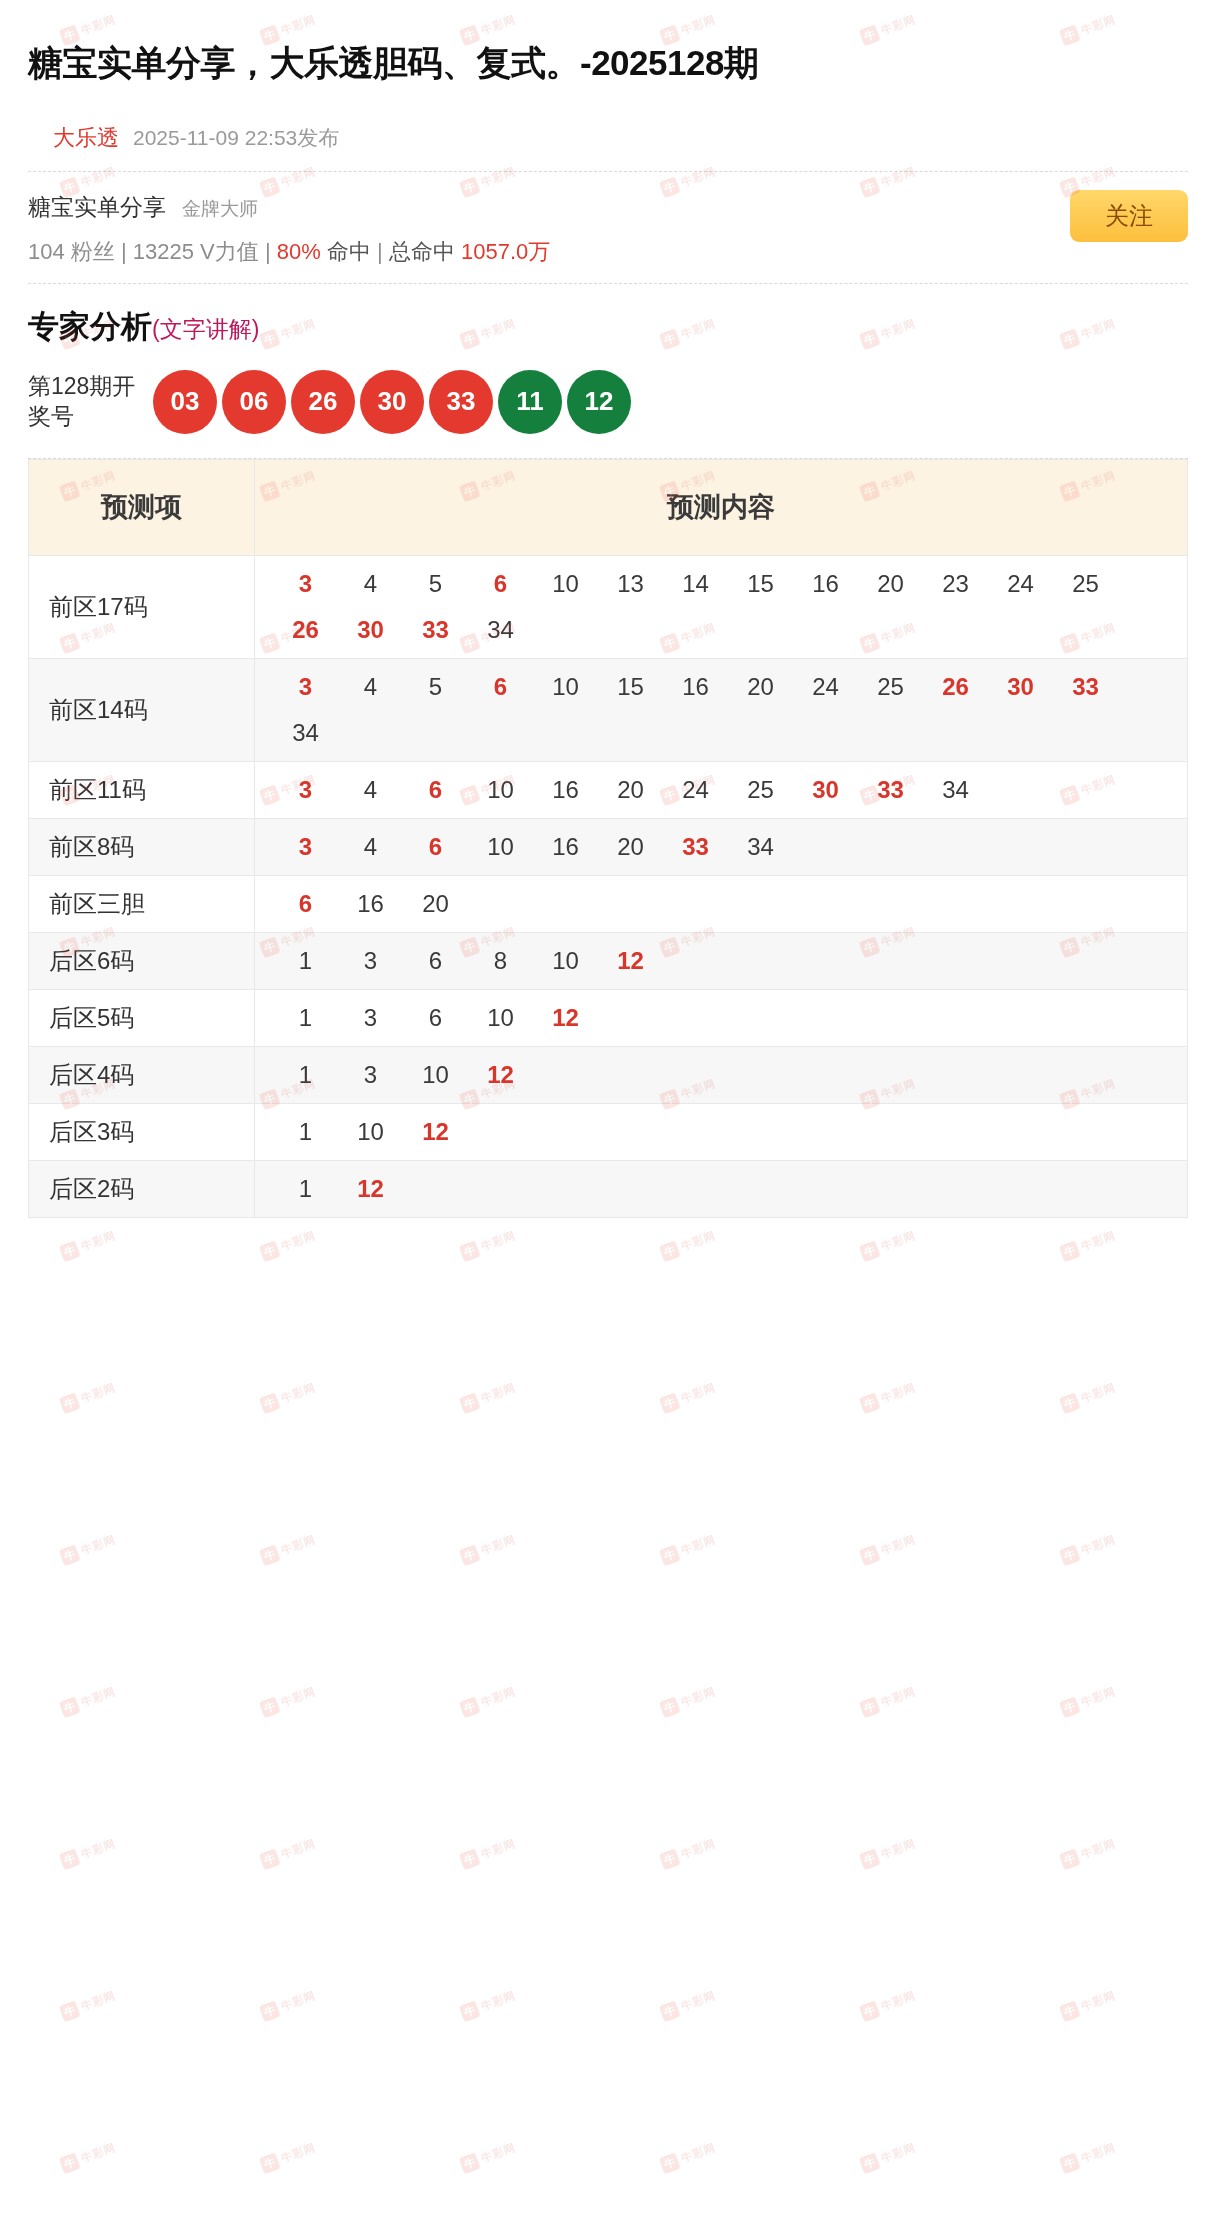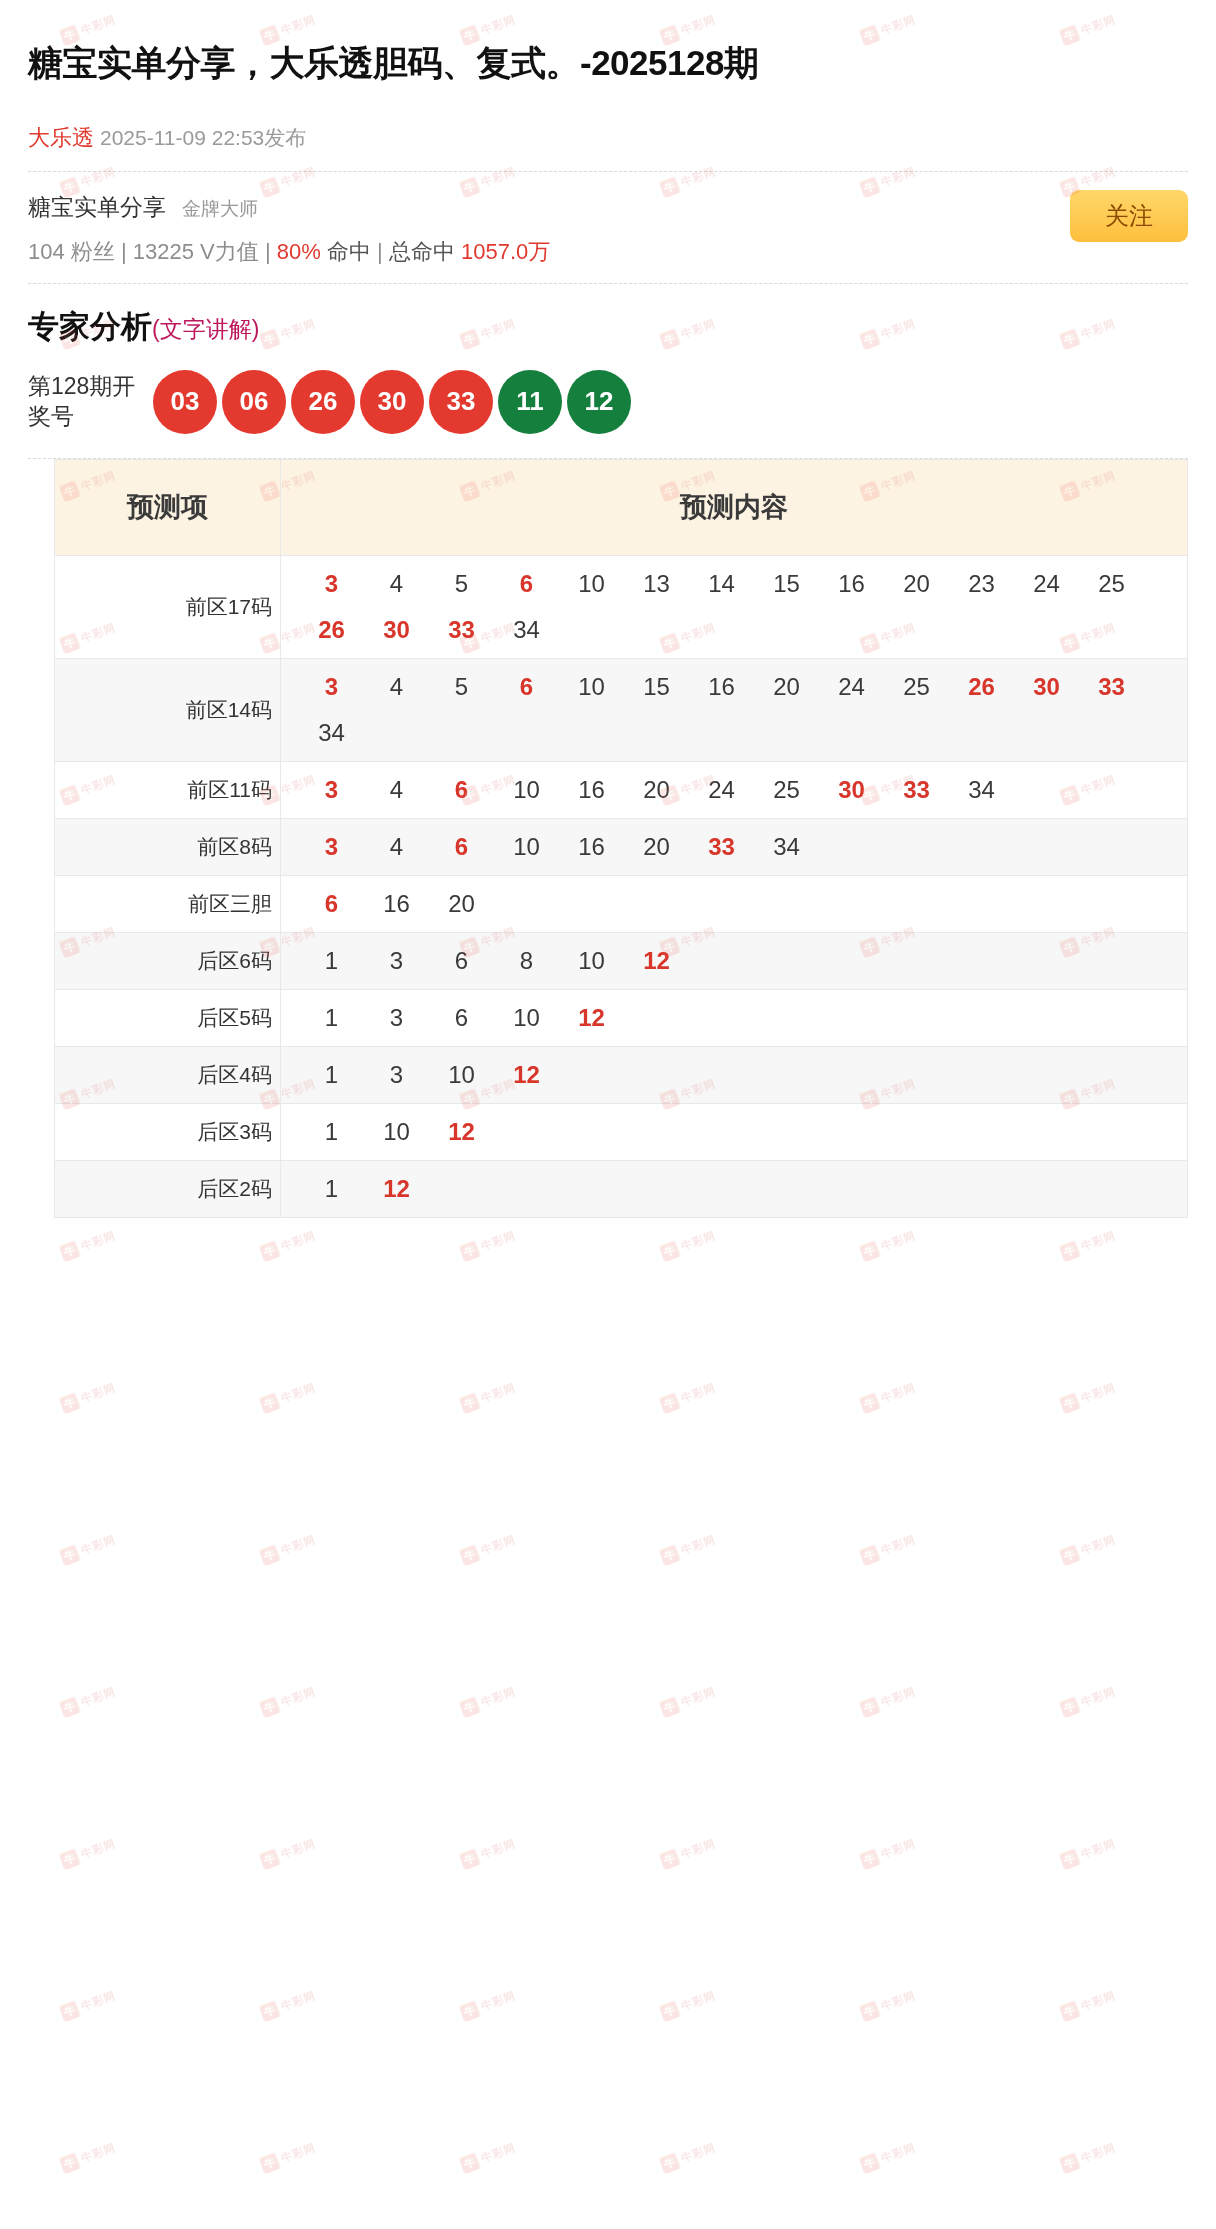--- a/index.html
+++ b/index.html
@@ -55,22 +55,23 @@
     font-weight: bold;
     color: #111;
     letter-spacing: -0.5px;
     padding-top: 18px;
     line-height: 1.25;
   }
 
   .meta-row {
     display: flex;
     align-items: center;
-    gap: 6px;
+    gap: 14px;
     padding: 14px 0 18px 0;
+    margin-left: 25px;
   }
   .meta-cat { color: #e03a2f; font-size: 22px; }
   .meta-date { color: #9a9a9a; font-size: 21px; }
 
   .hr { border-bottom: 1px dashed #d8d8d8; }
 
   .author-block { padding: 20px 0 16px 0; position: relative; }
   .author-line1 { display: flex; align-items: baseline; gap: 16px; }
   .author-name { font-size: 23px; color: #333; }
   .author-badge { font-size: 19px; color: #9a9a9a; }
@@ -123,44 +124,44 @@
     font-weight: bold;
     display: flex;
     align-items: center;
     justify-content: center;
     margin-left: 5px;
   }
   .ball.red { background: #e4392e; }
   .ball.blue { background: #15803d; }
 
   
-  .tbl-wrap { padding-bottom: 30px; margin-left: 26px; }
+  .tbl-wrap { padding-bottom: 30px; }
   table.pred {
     width: 100%;
     border-collapse: collapse;
     table-layout: fixed;
     border: 1px solid #e2e2e2;
   }
   table.pred th, table.pred td {
     border: 1px solid #e8e8e8;
     vertical-align: middle;
   }
   table.pred thead th {
     background: #fdf3e3;
     font-size: 27px;
     font-weight: bold;
     color: #3a3a3a;
     height: 96px;
   }
   th.col-item { width: 226px; }
   td.item-cell {
-    text-align: right;
-    font-size: 21px;
+    text-align: left;
+    font-size: 24px;
     color: #333;
-    padding: 10px 8px;
+    padding: 10px 20px;
   }
   td.content-cell { padding: 14px 18px; }
   .num-grid {
     display: flex;
     flex-wrap: wrap;
     row-gap: 18px;
   }
   .num-grid .n {
     flex: 0 0 auto;
     width: 65px;

